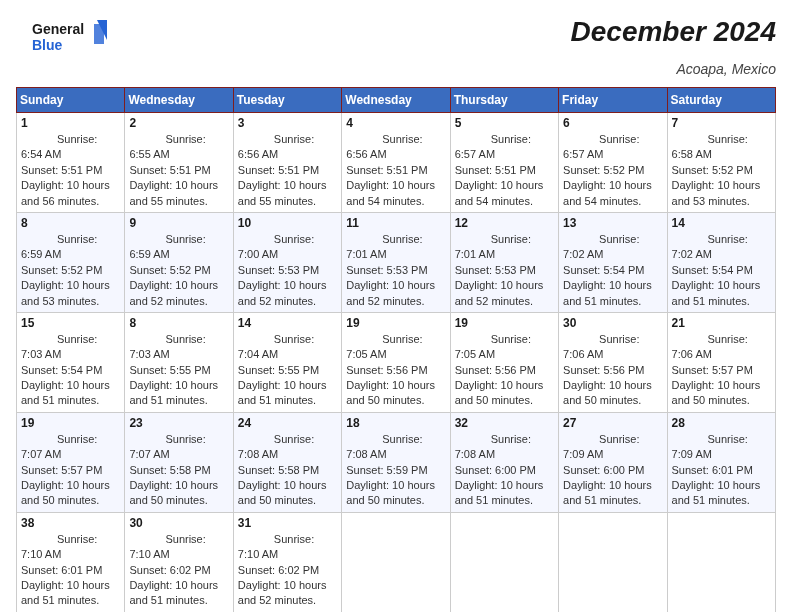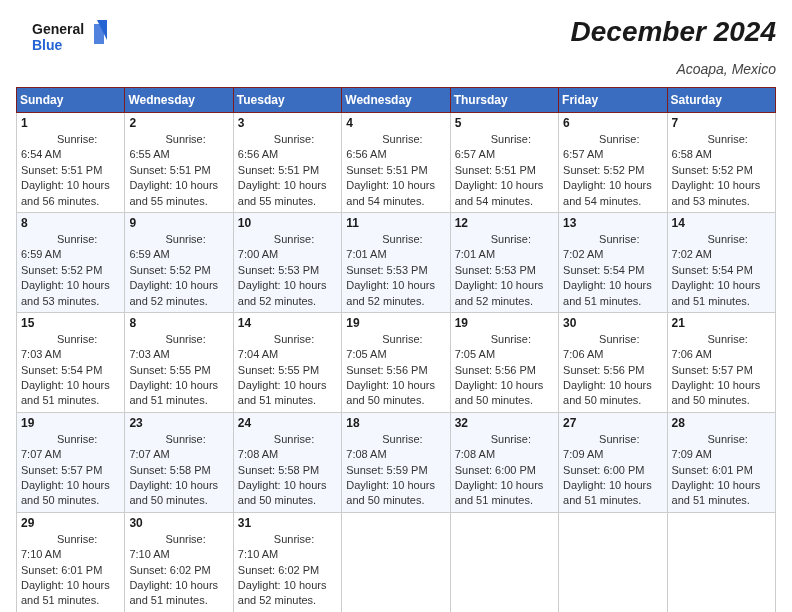--- a/index.html
+++ b/index.html
@@ -178,21 +178,21 @@
           <td><span class="day-number">18</span>
 <span class="day-info">Sunrise: 7:08 AM<br>Sunset: 5:59 PM<br>Daylight: 10 hours and 50 minutes.</span></td>
           <td><span class="day-number">32</span>
 <span class="day-info">Sunrise: 7:08 AM<br>Sunset: 6:00 PM<br>Daylight: 10 hours and 51 minutes.</span></td>
           <td><span class="day-number">27</span>
 <span class="day-info">Sunrise: 7:09 AM<br>Sunset: 6:00 PM<br>Daylight: 10 hours and 51 minutes.</span></td>
           <td><span class="day-number">28</span>
 <span class="day-info">Sunrise: 7:09 AM<br>Sunset: 6:01 PM<br>Daylight: 10 hours and 51 minutes.</span></td>
         </tr>
         <tr>
-          <td><span class="day-number">29</span>
+          <td><span class="day-number">38</span>
 <span class="day-info">Sunrise: 7:10 AM<br>Sunset: 6:01 PM<br>Daylight: 10 hours and 51 minutes.</span></td>
           <td><span class="day-number">30</span>
 <span class="day-info">Sunrise: 7:10 AM<br>Sunset: 6:02 PM<br>Daylight: 10 hours and 51 minutes.</span></td>
           <td><span class="day-number">31</span>
 <span class="day-info">Sunrise: 7:10 AM<br>Sunset: 6:02 PM<br>Daylight: 10 hours and 52 minutes.</span></td>
           <td class="empty-cell"></td>
           <td class="empty-cell"></td>
           <td class="empty-cell"></td>
           <td class="empty-cell"></td>
         </tr>

